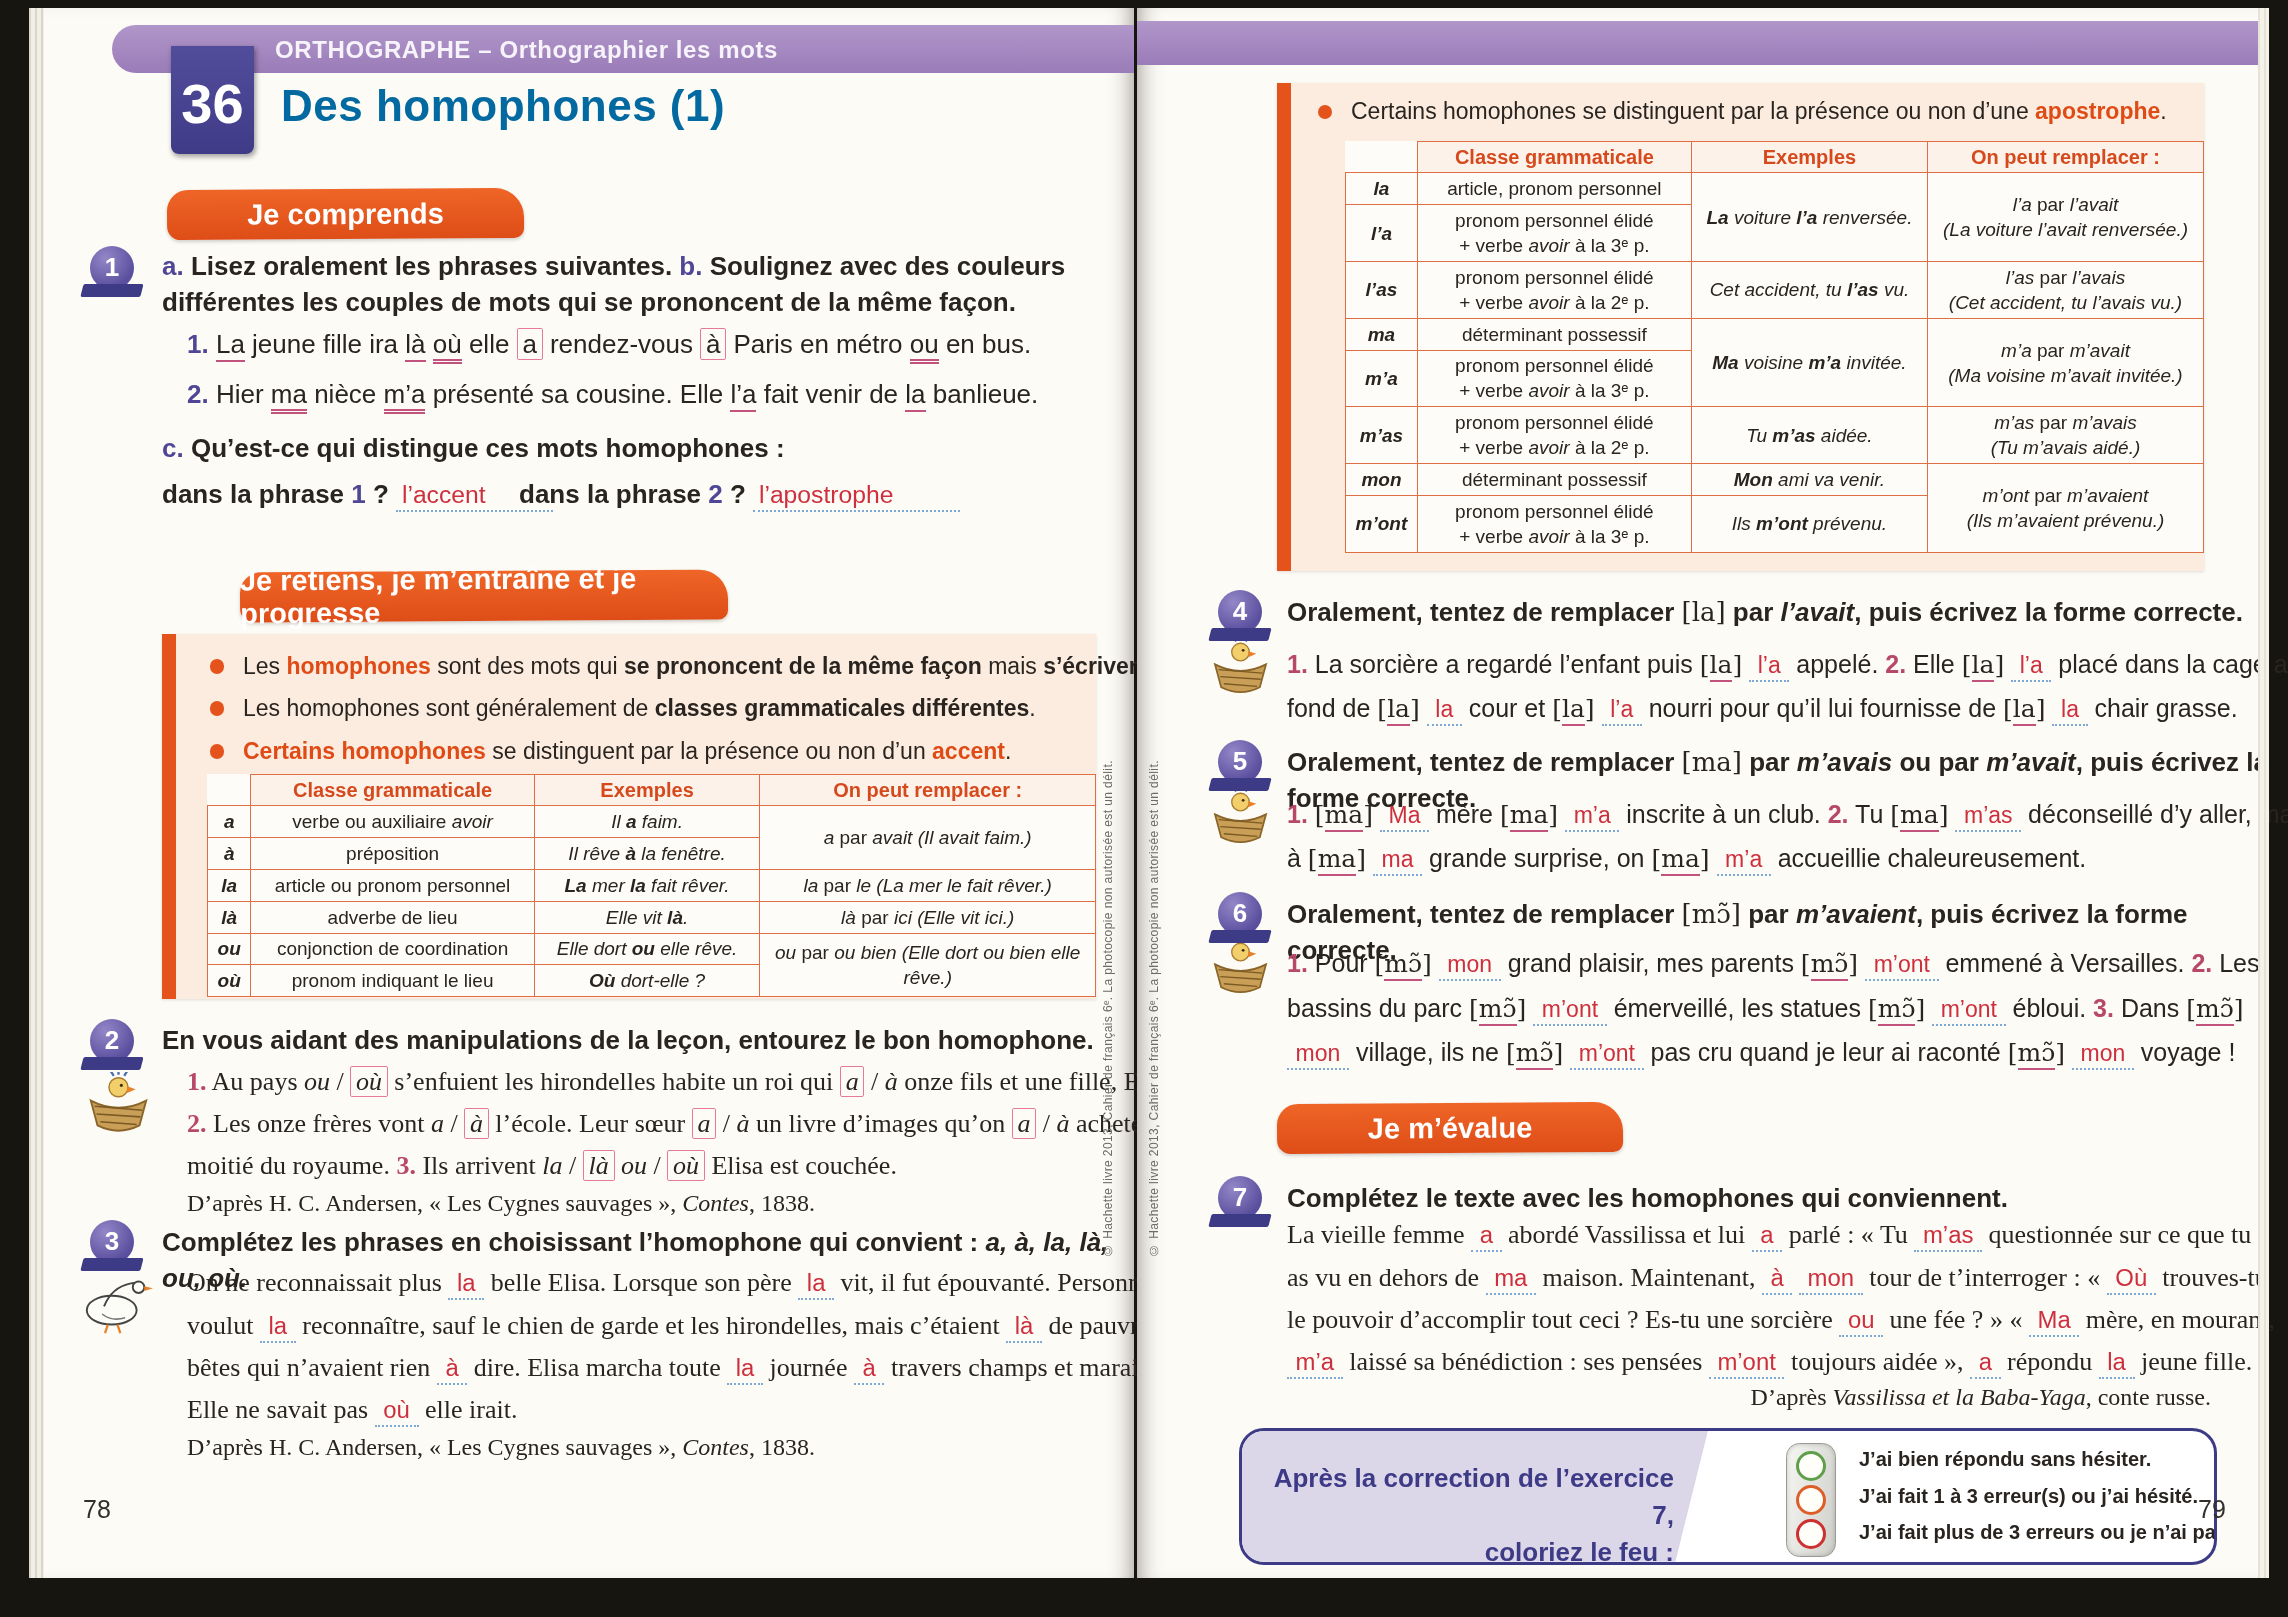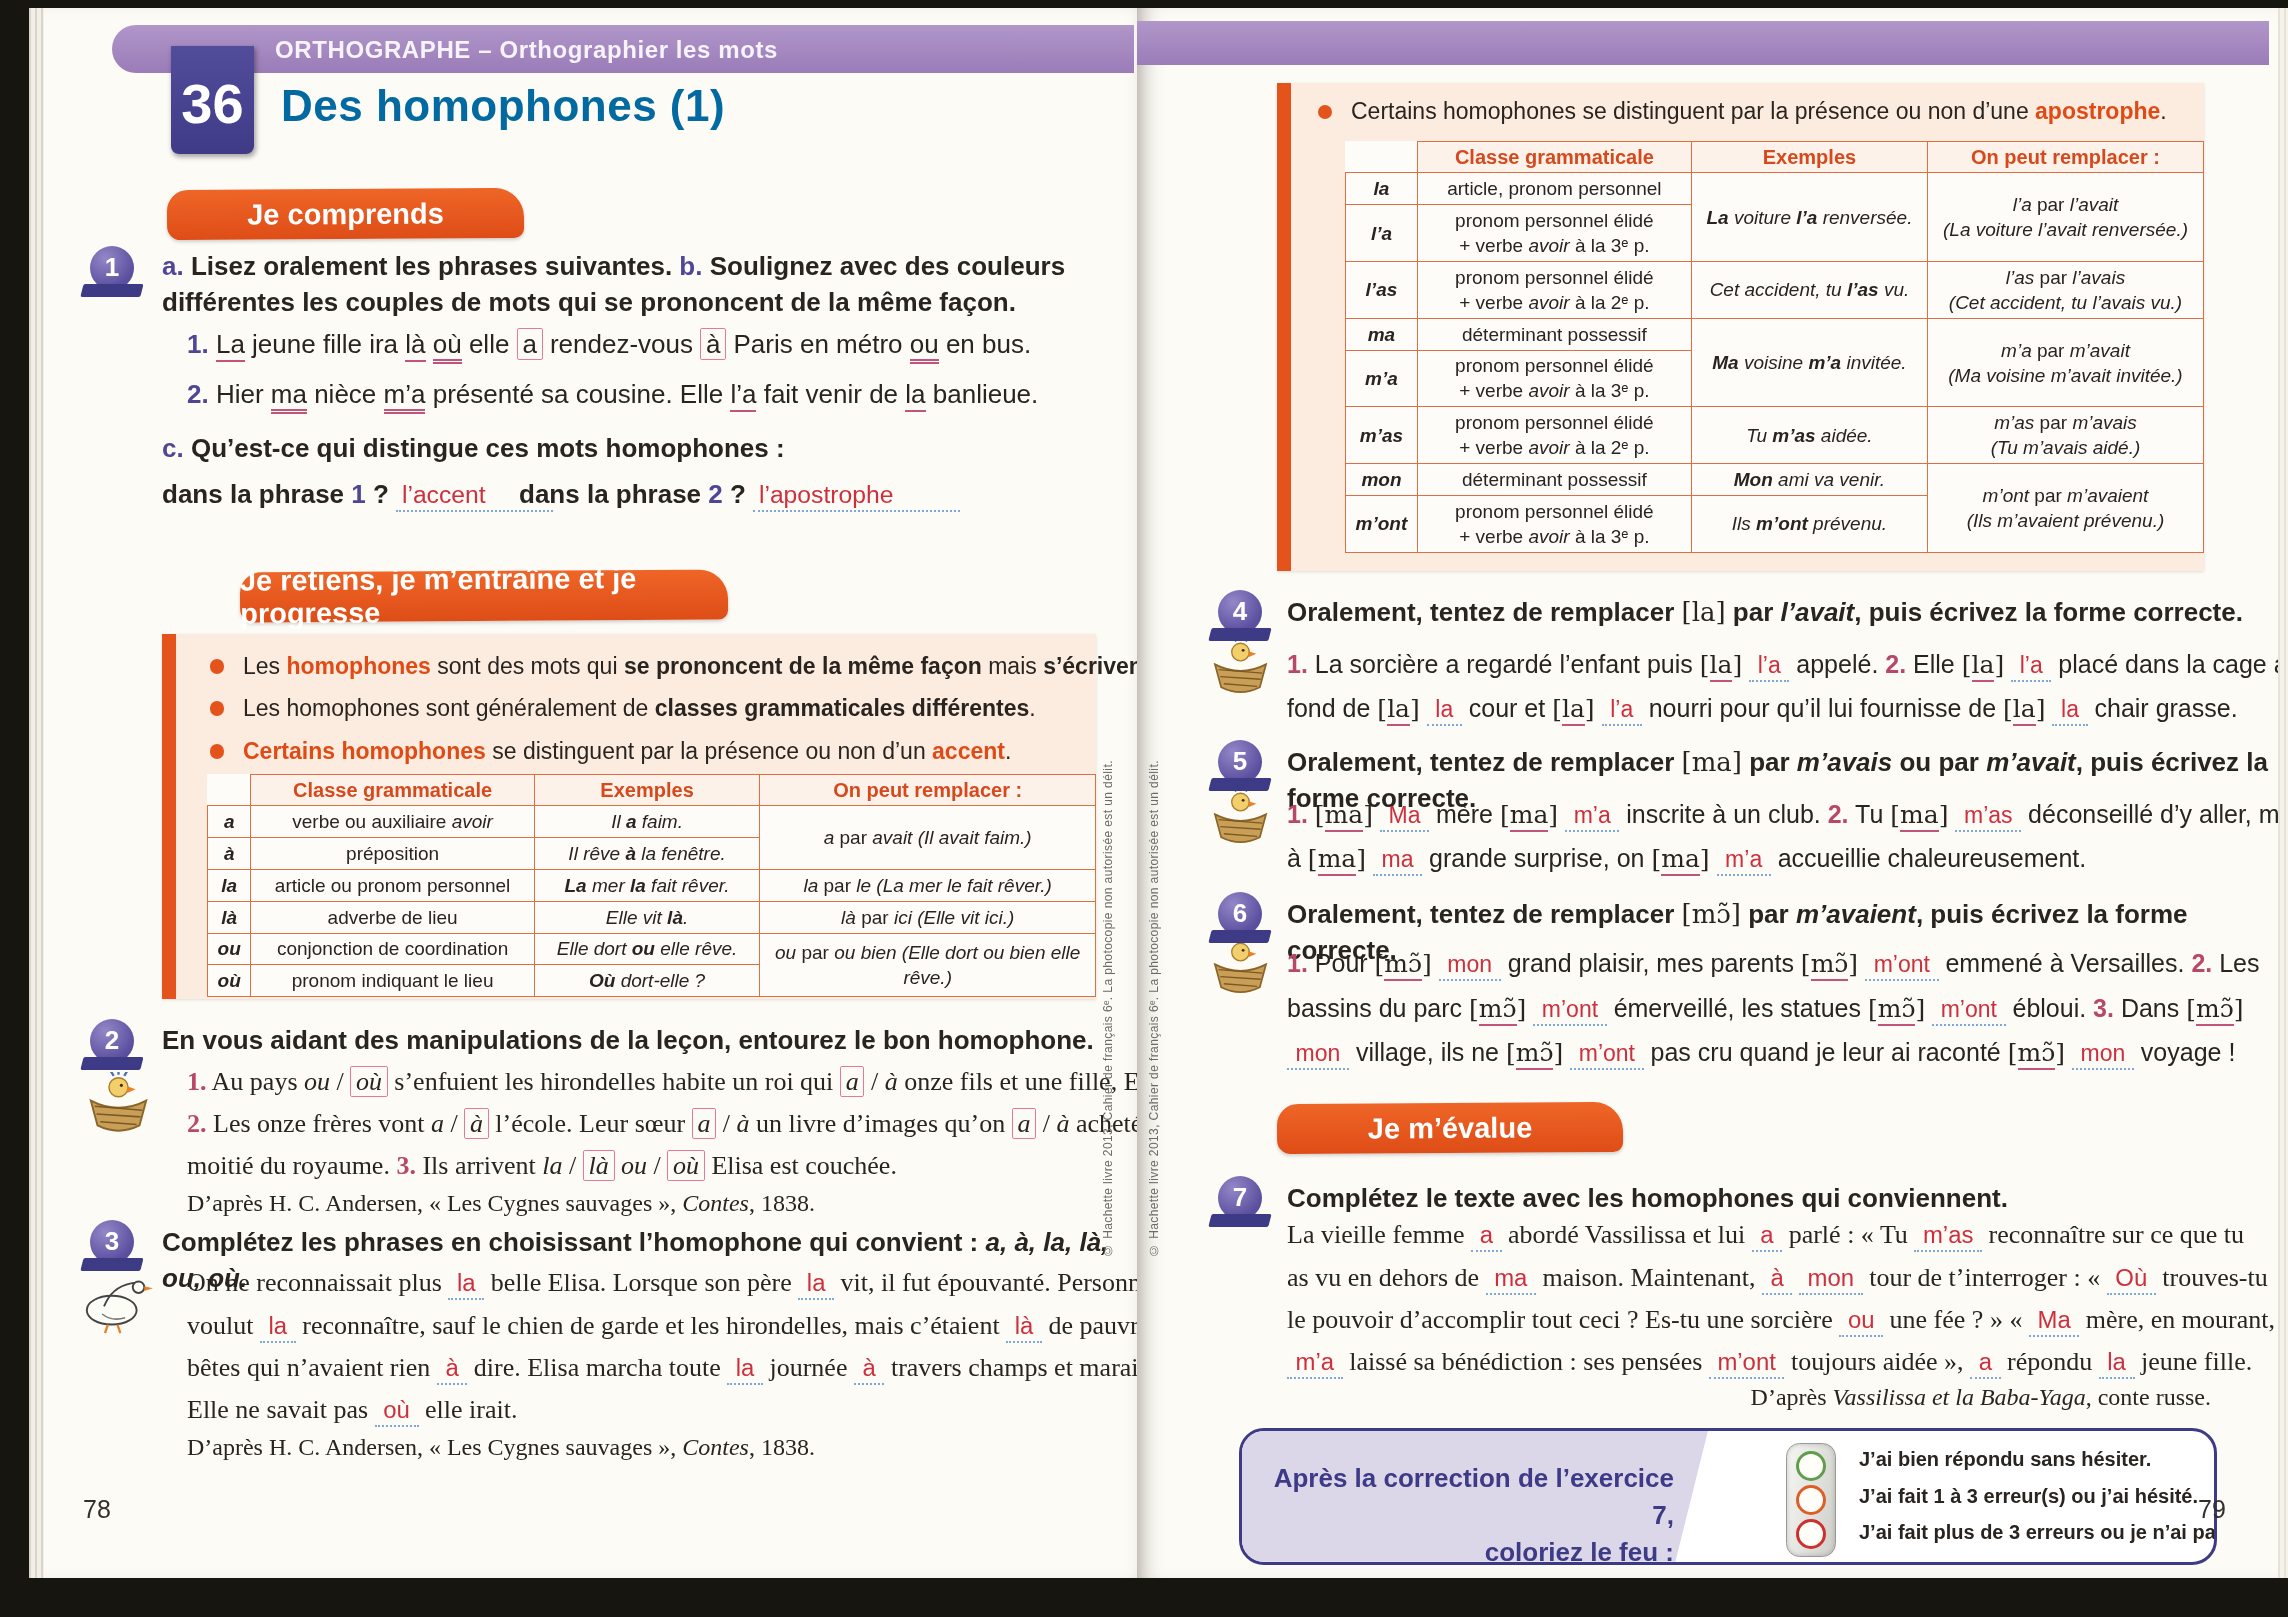--- a/index.html
+++ b/index.html
@@ -1,19 +1,19 @@
 <!DOCTYPE html>
 <html><head>
 <meta charset="utf-8">
 <style>
   html,body{margin:0;padding:0;background:#141311;}
   #stage{position:relative;width:2288px;height:1618px;background:#17150f;overflow:hidden;
          font-family:"Liberation Sans","DejaVu Sans",sans-serif;color:#29241f;}
   .abs{position:absolute;}
-  .page{position:absolute;top:7.7px;height:1570px;background:#fcfbf6;padding-left:20px;}
+  .page{position:absolute;top:7.7px;height:1570px;background:#fcfbf6;}
   #pageL{left:29px;width:1105px;box-shadow:inset -19px 0 25px -19px rgba(40,20,10,.5);}
   #pageL::before{content:'';position:absolute;left:0;top:0;bottom:0;width:15.4px;
     background:repeating-linear-gradient(90deg,#d9d5ca 0 1.9px,#f2efe6 1.9px 5.8px);}
   #pageR{left:1137px;width:1132px;box-shadow:inset 19px 0 25px -19px rgba(40,20,10,.5);}
   #pageR::after{content:'';position:absolute;right:0;top:0;bottom:0;width:11.5px;
     background:repeating-linear-gradient(90deg,#e6e2d7 0 1.9px,#f5f2e9 1.9px 5.8px);}
   .purple-banner{background:linear-gradient(#b096c9,#9a7cb8);}
   .banner-text{color:#f7f3fa;font-weight:bold;font-size:24px;letter-spacing:0.6px;}
   .lesson-tab{background:linear-gradient(#514d9b,#3f3b87);color:#fff;font-weight:bold;
     font-size:56px;text-align:center;border-radius:0 0 7.7px 7.7px;box-shadow:1.9px 2.9px 5.8px rgba(0,0,0,.35);}
@@ -289,21 +289,21 @@
     </svg>
     <div class="abs line" style="left:150px;top:941px;font-size:25px;"><span class="sg-nr">1.</span><span class="sg-p"> Pour </span><span class="sg-sf">[</span><span class="sg-sfu">mɔ̃</span><span class="sg-sf">]</span><span class="sg-p"> </span><span class="sg-ans">mon</span><span class="sg-p"> grand plaisir, mes parents </span><span class="sg-sf">[</span><span class="sg-sfu">mɔ̃</span><span class="sg-sf">]</span><span class="sg-p"> </span><span class="sg-ans">m’ont</span><span class="sg-p"> emmené à Versailles. </span><span class="sg-nr">2.</span><span class="sg-p"> Les</span></div>
     <div class="abs line" style="left:150px;top:986px;font-size:25px;"><span class="sg-p">bassins du parc </span><span class="sg-sf">[</span><span class="sg-sfu">mɔ̃</span><span class="sg-sf">]</span><span class="sg-p"> </span><span class="sg-ans">m’ont</span><span class="sg-p"> émerveillé, les statues </span><span class="sg-sf">[</span><span class="sg-sfu">mɔ̃</span><span class="sg-sf">]</span><span class="sg-p"> </span><span class="sg-ans">m’ont</span><span class="sg-p"> ébloui. </span><span class="sg-nr">3.</span><span class="sg-p"> Dans </span><span class="sg-sf">[</span><span class="sg-sfu">mɔ̃</span><span class="sg-sf">]</span></div>
     <div class="abs line" style="left:150px;top:1030px;font-size:25px;"><span class="sg-ans">mon</span><span class="sg-p"> village, ils ne </span><span class="sg-sf">[</span><span class="sg-sfu">mɔ̃</span><span class="sg-sf">]</span><span class="sg-p"> </span><span class="sg-ans">m’ont</span><span class="sg-p"> pas cru quand je leur ai raconté </span><span class="sg-sf">[</span><span class="sg-sfu">mɔ̃</span><span class="sg-sf">]</span><span class="sg-p"> </span><span class="sg-ans">mon</span><span class="sg-p"> voyage !</span></div>
 
     <div class="abs orange-banner" style="left:140px;top:1095px;width:346px;height:50px;">Je m’évalue</div>
 
     <div class="abs badge" style="left:81px;top:1168px;">7</div>
     <div class="abs instr" style="left:150px;top:1172px;"><span class="sg-b">Complétez le texte avec les homophones qui conviennent.</span></div>
     <div class="serif">
-      <div class="abs line" style="left:150px;top:1212px;"><span class="sg-p">La vieille femme </span><span class="sg-ans">a</span><span class="sg-p"> abordé Vassilissa et lui </span><span class="sg-ans">a</span><span class="sg-p"> parlé : « Tu </span><span class="sg-ans">m’as</span><span class="sg-p"> reconnaître sur ce que tu</span></div>
+      <div class="abs line" style="left:150px;top:1212px;"><span class="sg-p">La vieille femme </span><span class="sg-ans">a</span><span class="sg-p"> abordé Vassilissa et lui </span><span class="sg-ans">a</span><span class="sg-p"> parlé : « Tu </span><span class="sg-ans">m’as</span><span class="sg-p"> questionnée sur ce que tu</span></div>
       <div class="abs line" style="left:150px;top:1255px;"><span class="sg-p">as vu en dehors de </span><span class="sg-ans">ma</span><span class="sg-p"> maison. Maintenant, </span><span class="sg-ans">à</span><span class="sg-p"> </span><span class="sg-ans">mon</span><span class="sg-p"> tour de t’interroger : « </span><span class="sg-ans">Où</span><span class="sg-p"> trouves-tu</span></div>
       <div class="abs line" style="left:150px;top:1297px;"><span class="sg-p">le pouvoir d’accomplir tout ceci ? Es-tu une sorcière </span><span class="sg-ans">ou</span><span class="sg-p"> une fée ? » « </span><span class="sg-ans">Ma</span><span class="sg-p"> mère, en mourant,</span></div>
       <div class="abs line" style="left:150px;top:1339px;"><span class="sg-ans">m’a</span><span class="sg-p"> laissé sa bénédiction : ses pensées </span><span class="sg-ans">m’ont</span><span class="sg-p"> toujours aidée », </span><span class="sg-ans">a</span><span class="sg-p"> répondu </span><span class="sg-ans">la</span><span class="sg-p"> jeune fille.</span></div>
     </div>
     <div class="abs attrib" style="left:150px;top:1376px;width:924px;"><span class="sg-p">D’après </span><span class="sg-i">Vassilissa et la Baba-Yaga</span><span class="sg-p">, conte russe.</span></div>
 
     <div class="abs eval" style="left:102px;top:1420px;width:972px;height:131px;">
       <div class="eval-left"></div>
       <div class="eval-label">
         <div>Après la correction de l’exercice 7,</div>

